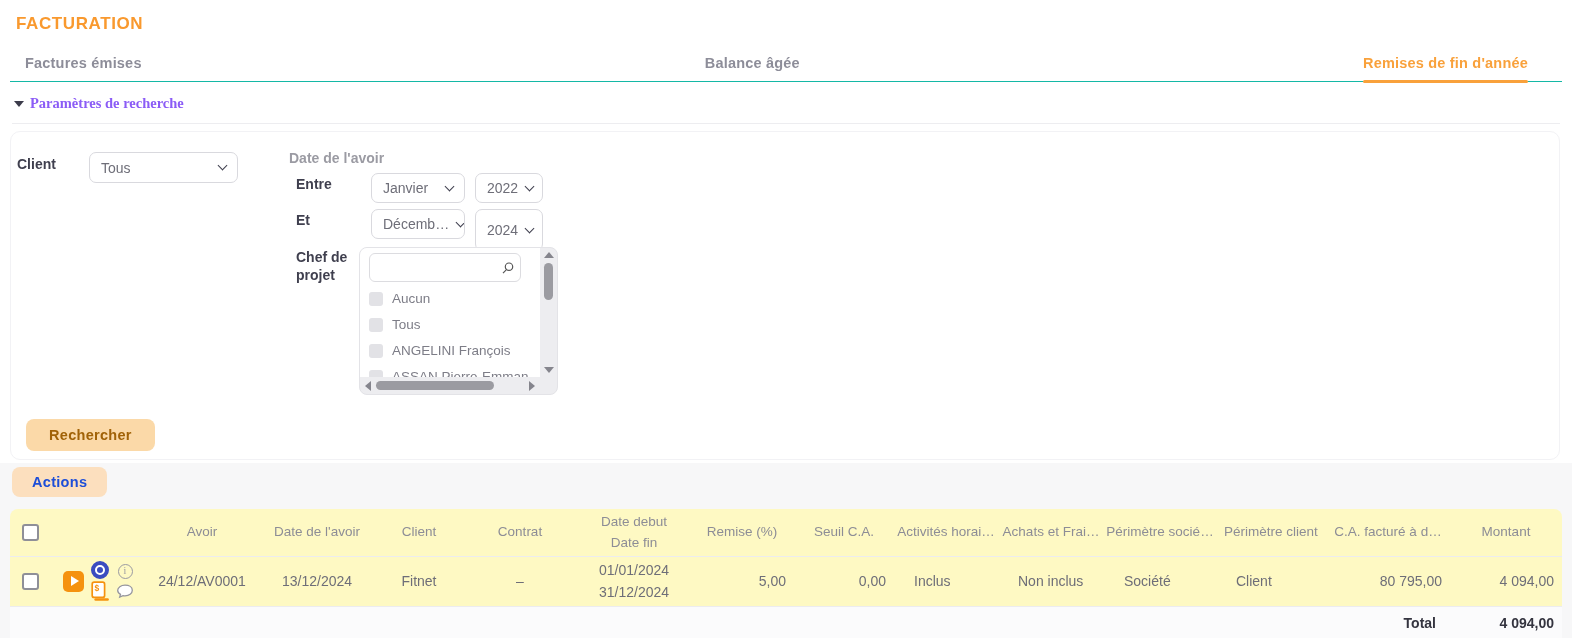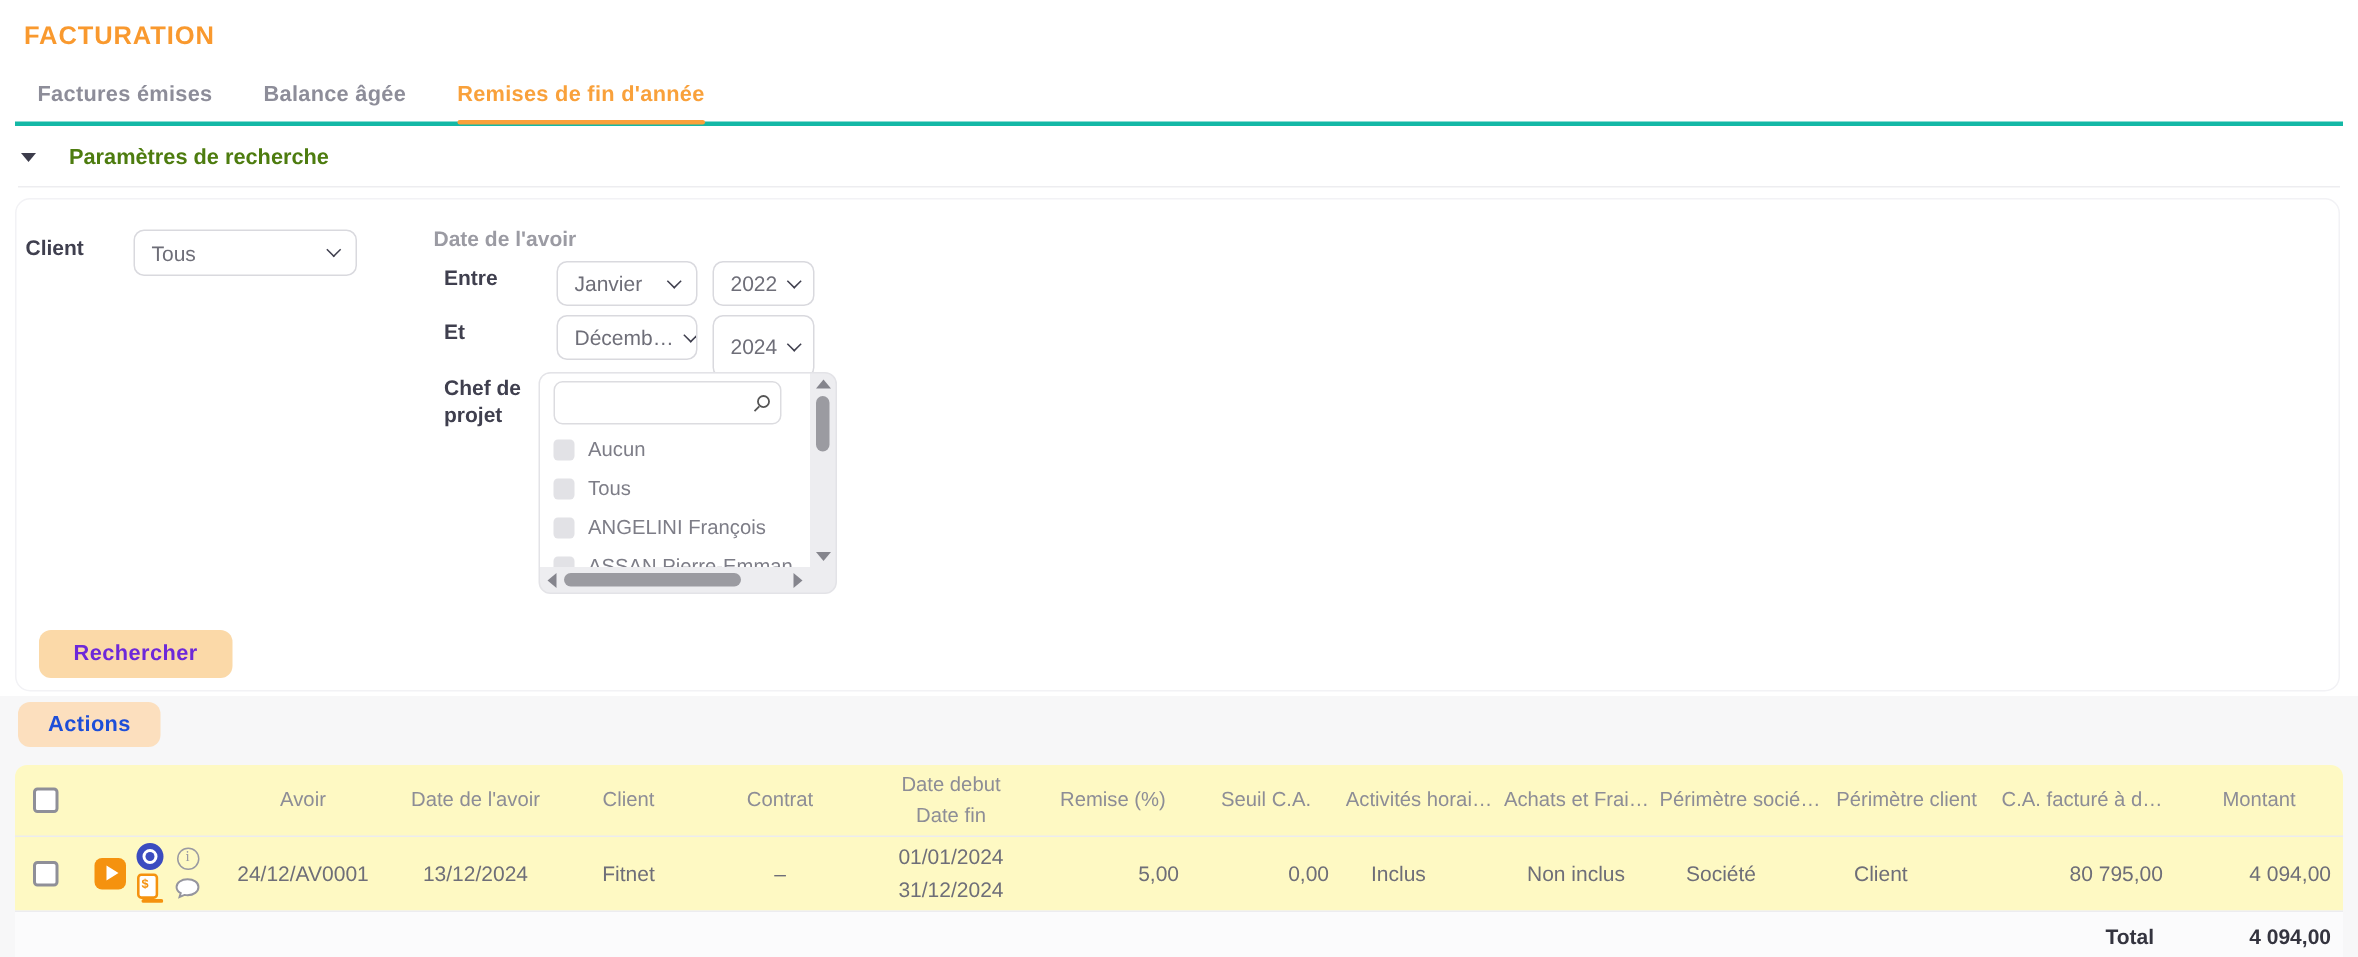--- a/index.html
+++ b/index.html
@@ -8,37 +8,38 @@
     font-family: "Liberation Sans", sans-serif;
     background:#fff; color:#6e6e78; font-size:14px;
   }
   
   .page-title {
     margin:14px 0 0 16px; font-size:17px; font-weight:700;
     color:#f9992e; letter-spacing:.6px;
   }
   .tab-bar {
     display:flex; margin:21px 10px 0 10px; padding-left:15px;
-    border-bottom:3px solid #14b8a6;
+    border-bottom:1px solid #14b8a6;
+    justify-content:space-between;
   }
   .tab {
     margin-right:34px; padding-bottom:10px; font-size:14.5px; font-weight:600;
     color:#8d8d99; letter-spacing:.2px; cursor:pointer; position:relative;
   }
   .tab.active { color:#f9a13b; }
   .tab.active::after {
     content:""; position:absolute; left:0; right:0; bottom:-2px;
     height:3px; background:#f9a13b; border-radius:2px;
   }
   
   .params-header {
-    display:flex; align-items:center; gap:22px;
+    display:flex; align-items:center; gap:6px;
     margin:0 12px; padding:13px 0 11px 2px;
     border-bottom:1px solid #ededf0;
-    font-size:14.5px; font-weight:700; color:#4d7c0f; cursor:pointer;
+    font-size:14.5px; font-weight:700; color:#8b5cf6; cursor:pointer;font-family:Liberation Serif, serif;
   }
   .tri-down-dark {
     width:0; height:0; border-left:5px solid transparent;
     border-right:5px solid transparent; border-top:6px solid #3c3c4b;
   }
   
   .form-card {
     position:relative; margin:7px 12px 0 10px; height:329px;
     background:#fff; border:1px solid #f2f2f5; border-radius:10px;
   }
@@ -77,21 +78,21 @@
   .chef-hscroll { display:flex; align-items:center; padding:0 5px; gap:5px; }
   .htrack { flex:1; display:flex; }
   .hthumb { width:118px; height:9px; background:#9b9ba1; border-radius:5px; }
   .tri-up    { width:0;height:0;border-left:5px solid transparent;border-right:5px solid transparent;border-bottom:6px solid #85858d; cursor:pointer;}
   .tri-down  { width:0;height:0;border-left:5px solid transparent;border-right:5px solid transparent;border-top:6px solid #85858d; margin-top:auto; cursor:pointer;}
   .tri-left  { width:0;height:0;border-top:5px solid transparent;border-bottom:5px solid transparent;border-right:6px solid #85858d; cursor:pointer;}
   .tri-right { width:0;height:0;border-top:5px solid transparent;border-bottom:5px solid transparent;border-left:6px solid #85858d; cursor:pointer;}
   
   .btn-search {
     position:absolute; left:15px; top:287px;
-    background:#fbd9a8; color:#6d28d9; border:none; border-radius:8px;
+    background:#fbd9a8; color:#a16207; border:none; border-radius:8px;
     font-family:inherit; font-size:14.5px; font-weight:700; letter-spacing:.3px;
     padding:8px 23px; cursor:pointer;
   }
   
   .gray-band { margin-top:3px; height:180px; background:#f7f7f8; padding-top:4px; overflow:hidden; }
   .btn-actions {
     margin-left:12px; background:#fcdfbe; color:#1d4ed8; border:none; border-radius:8px;
     font-family:inherit; font-size:14.5px; font-weight:700; letter-spacing:.3px;
     padding:7px 20px; cursor:pointer;
   }

